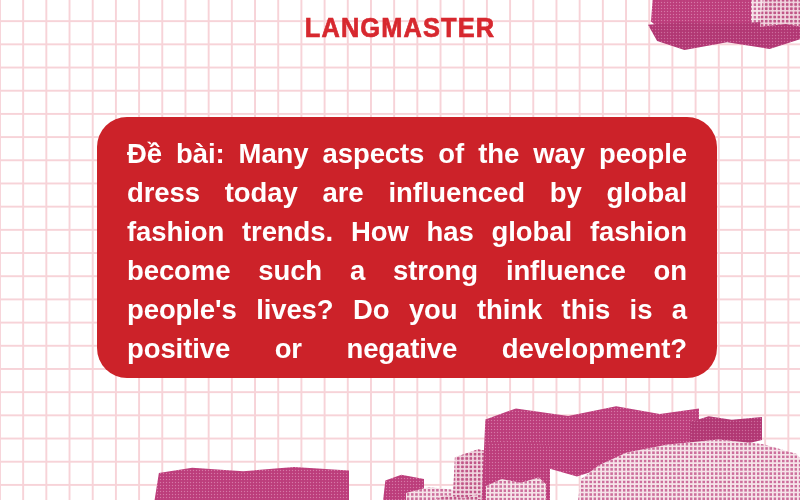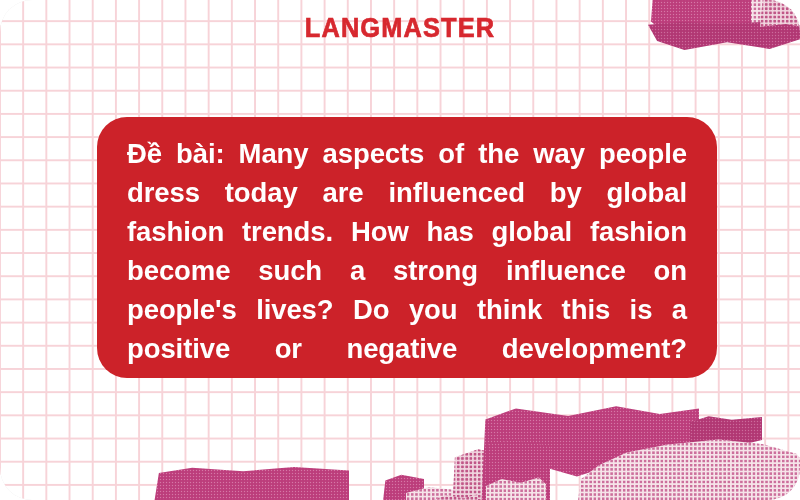--- a/index.html
+++ b/index.html
@@ -13,21 +13,20 @@
     font-family: "Liberation Sans", sans-serif;
     background: #ffffff;
   }
 
   #stage {
     position: relative;
     width: 800px;
     height: 500px;
     overflow: hidden;
     background: #e5e5e5;
-    border-radius: 32px;
   }
 
   
   #grid-bg {
     position: absolute;
     inset: 0;
     background-color: #ffffff;
     background-image:
       linear-gradient(to right, #f7d3d8 0px, #f7d3d8 1.6px, transparent 1.6px),
       linear-gradient(to bottom, #f7d3d8 0px, #f7d3d8 1.6px, transparent 1.6px);

